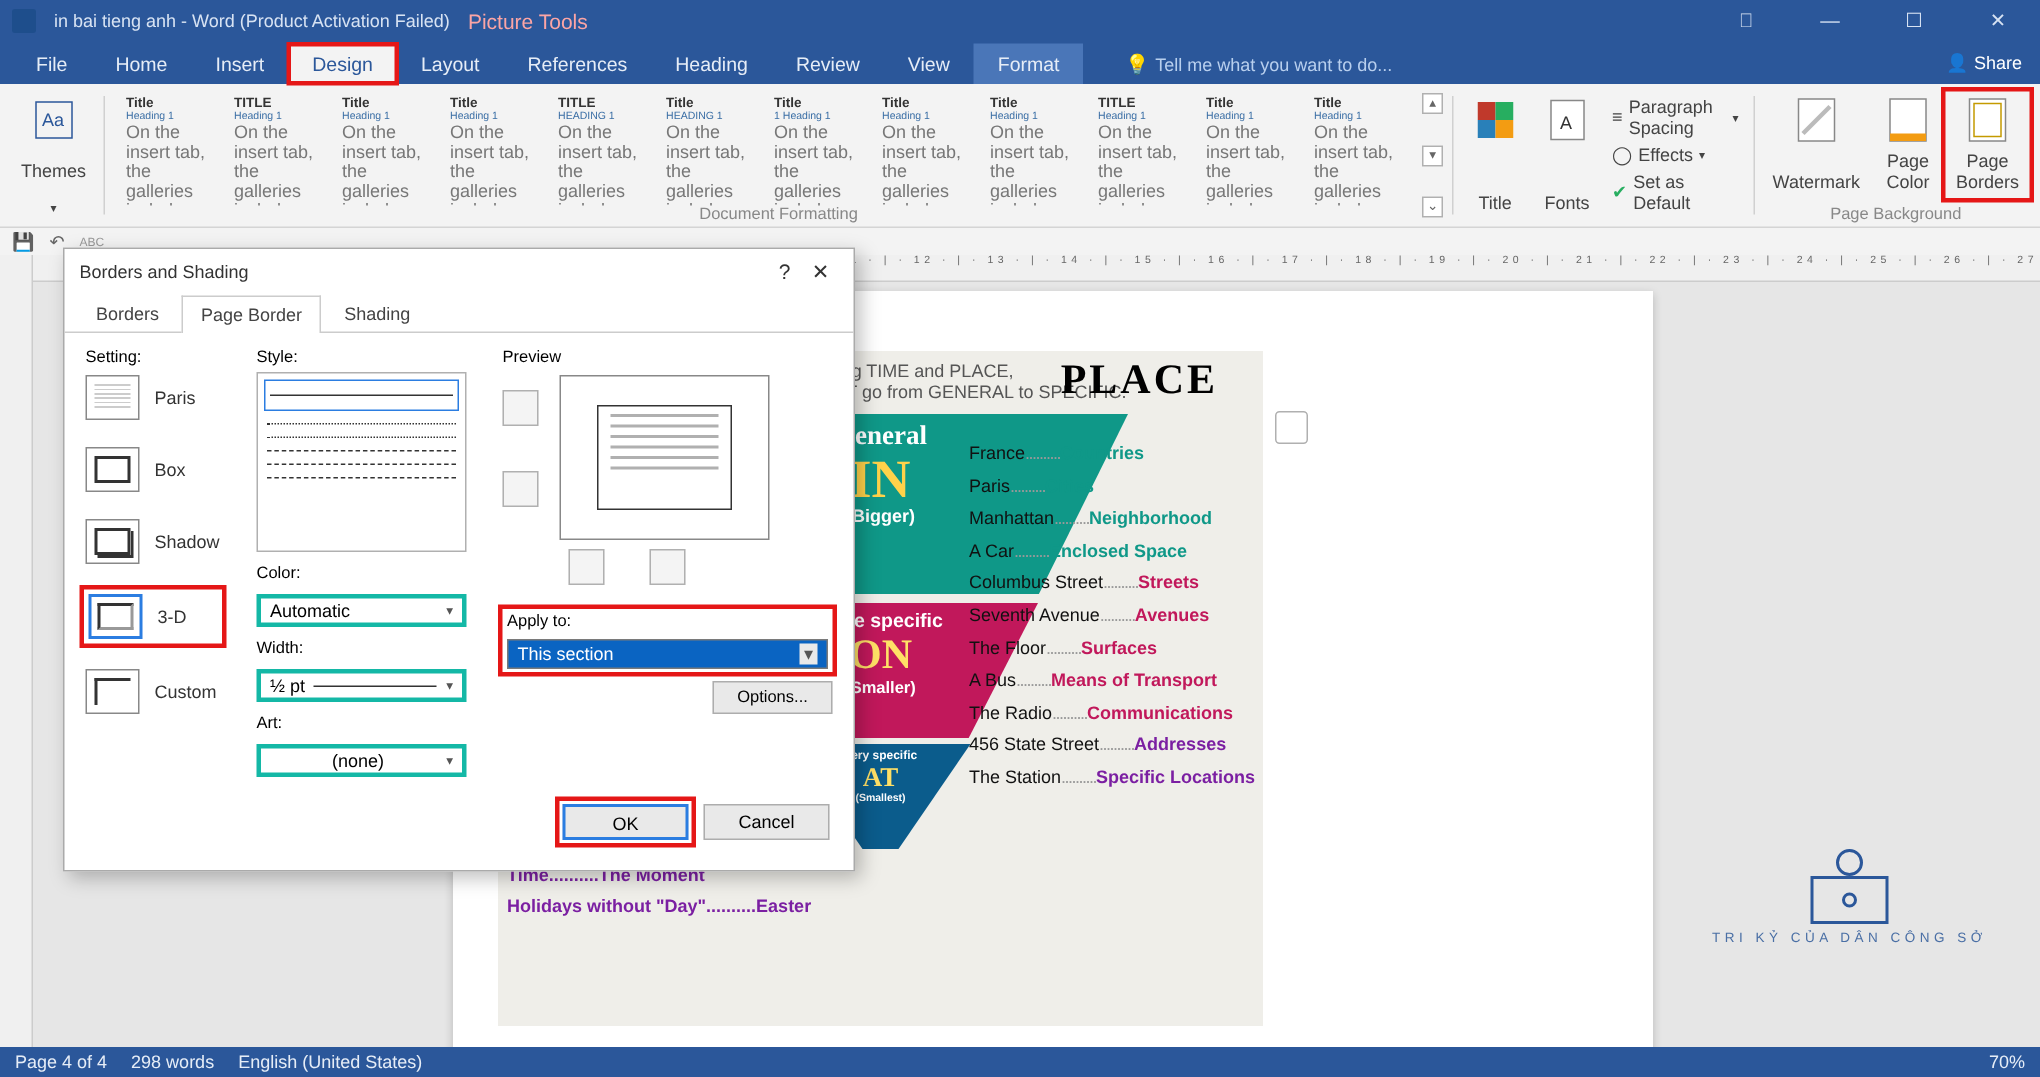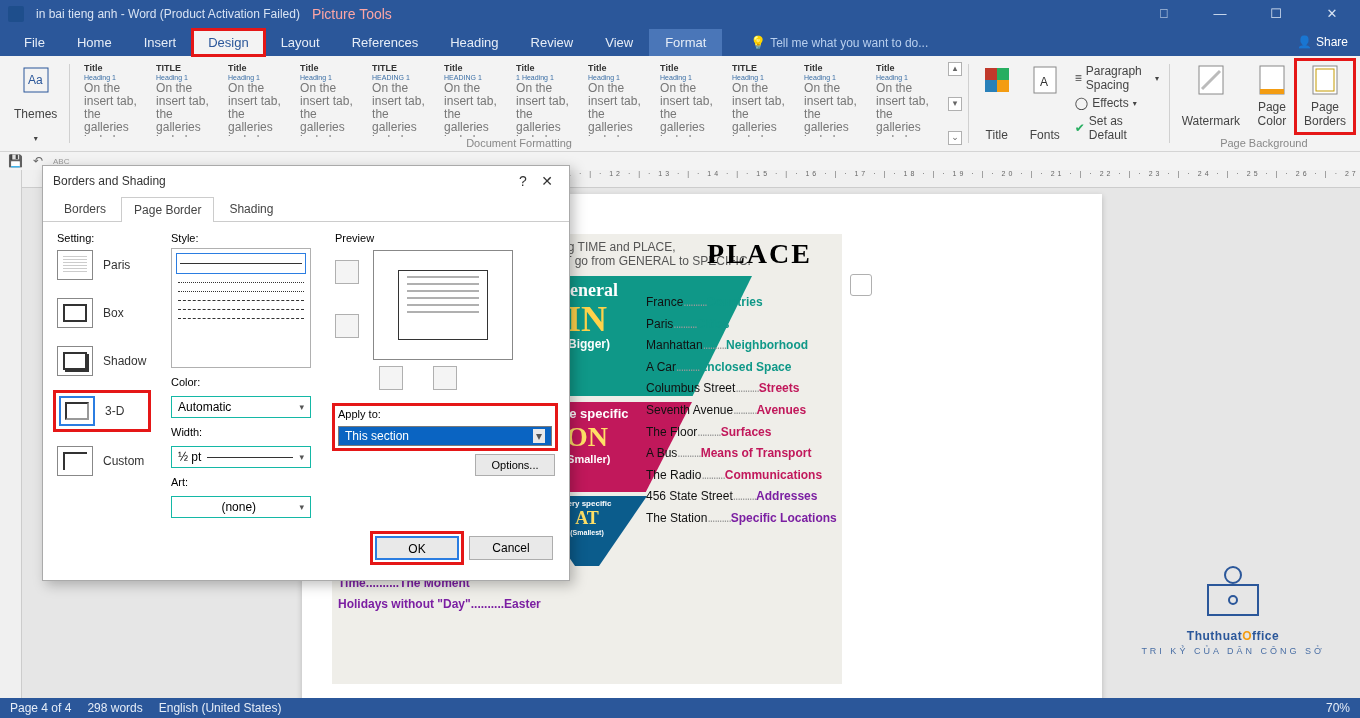--- a/index.html
+++ b/index.html
@@ -74,21 +74,21 @@
 .sopt.hl{outline:3px solid #e51717;outline-offset:1px;padding:2px}
 .sopt .txt{font-size:12px;color:#333}
 .col.mid{width:150px}
 .col.mid .lbl{font-size:11px;margin-bottom:4px}
 .stylebox{width:140px;height:120px;border:1px solid #b0b0b0;background:#fff;padding:4px;overflow:hidden}
 .stylebox .line{height:0;border-top:1px solid #333;margin:8px 2px}
 .stylebox .sel{border:1px solid #2b7de1;padding:1px}
 .stylebox .d{border-top:1px dotted #333}
 .stylebox .d2{border-top:1px dashed #333}
 .sel-wrap{display:flex;gap:3px;margin-top:4px}
-.sel-wrap .selbox{flex:1;border:1px solid #14b8a6;height:22px;background:#fff;font-size:11px;padding:3px 6px;display:flex;align-items:center;justify-content:space-between}
+.sel-wrap .selbox{flex:1;border:3px solid #14b8a6;height:22px;background:#fff;font-size:11px;padding:3px 6px;display:flex;align-items:center;justify-content:space-between}
 .sel-wrap .selbox .arr{font-size:9px;color:#555}
 .col.prev{flex:1}
 .col.prev .lbl{font-size:11px;margin-bottom:6px}
 .prev-msg{font-size:11px;color:#444;text-align:center;line-height:1.35;margin-bottom:6px}
 .prev-area{display:flex;gap:6px}
 .prev-btns{display:flex;flex-direction:column;gap:30px;margin-top:10px}
 .prev-btns .pb{width:24px;height:24px;border:1px solid #b0b0b0;background:#f4f4f4;cursor:pointer}
 .prev-box{width:140px;height:110px;border:1px solid #888;background:#fff;margin-left:8px;display:flex;align-items:center;justify-content:center}
 .prev-box .pg{width:90px;height:70px;border:1px solid #333}
 .prev-box .pg .ln{height:2px;background:#b0b0b0;margin:5px 8px}
@@ -487,21 +487,20 @@
     <div class="btn">Cancel</div>
   </div>
 </div>
 
 <div class="watermark-logo">
   <svg width="80" height="60" viewBox="0 0 80 60" style="margin:0 auto">
       <rect x="15" y="25" width="50" height="30" fill="none" stroke="#2b579a" stroke-width="2"></rect>
       <circle cx="40" cy="15" r="8" fill="none" stroke="#2b579a" stroke-width="2"></circle>
       <circle cx="40" cy="40" r="4" fill="none" stroke="#2b579a" stroke-width="2"></circle>
     </svg>
-  <div class="t1"><span>Thuthuat</span><span class="o">O</span><span>ffice</span></div>
   <div class="t2">TRI KỶ CỦA DÂN CÔNG SỞ</div>
 </div>
 
 <div class="statusbar">
   <span>Page 4 of 4</span>
   <span>298 words</span>
   <span>English (United States)</span>
   <span class="sp"></span>
   <span>70%</span>
 </div>

